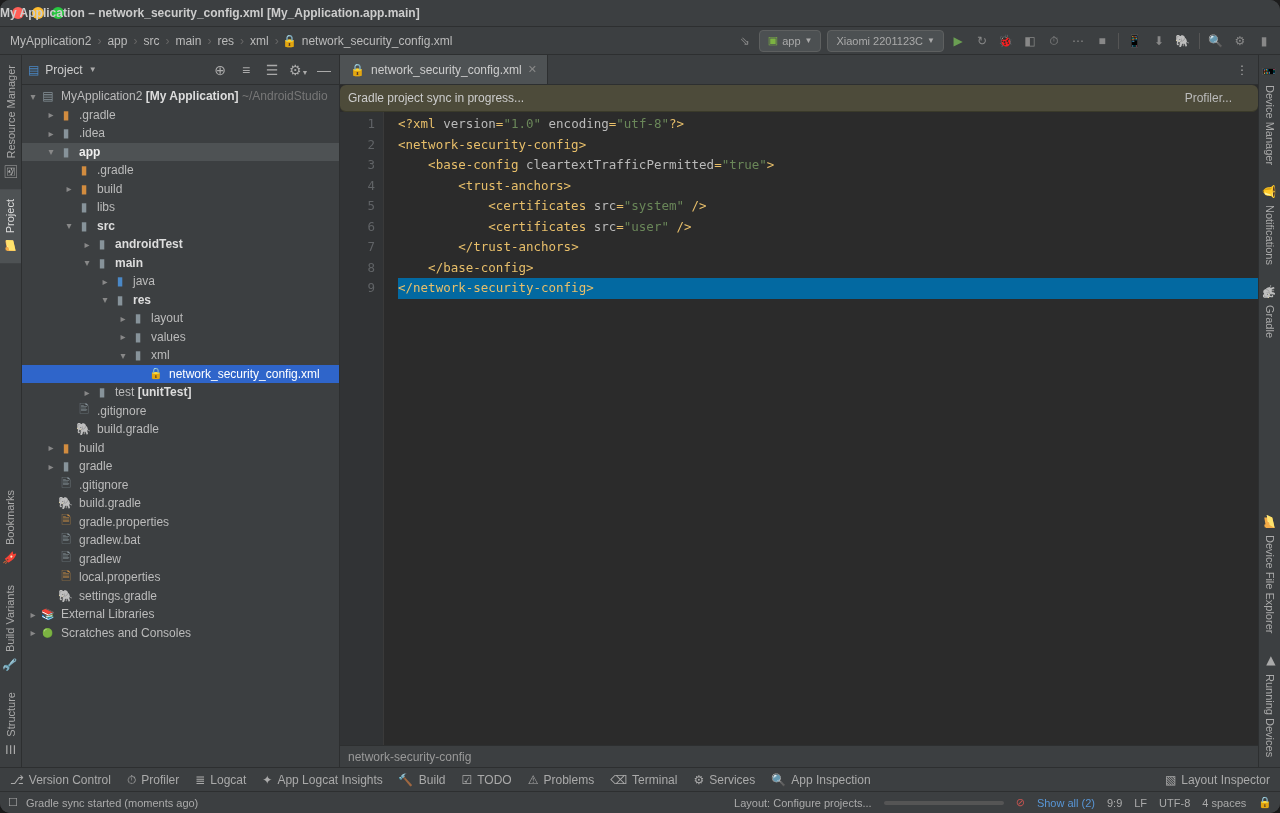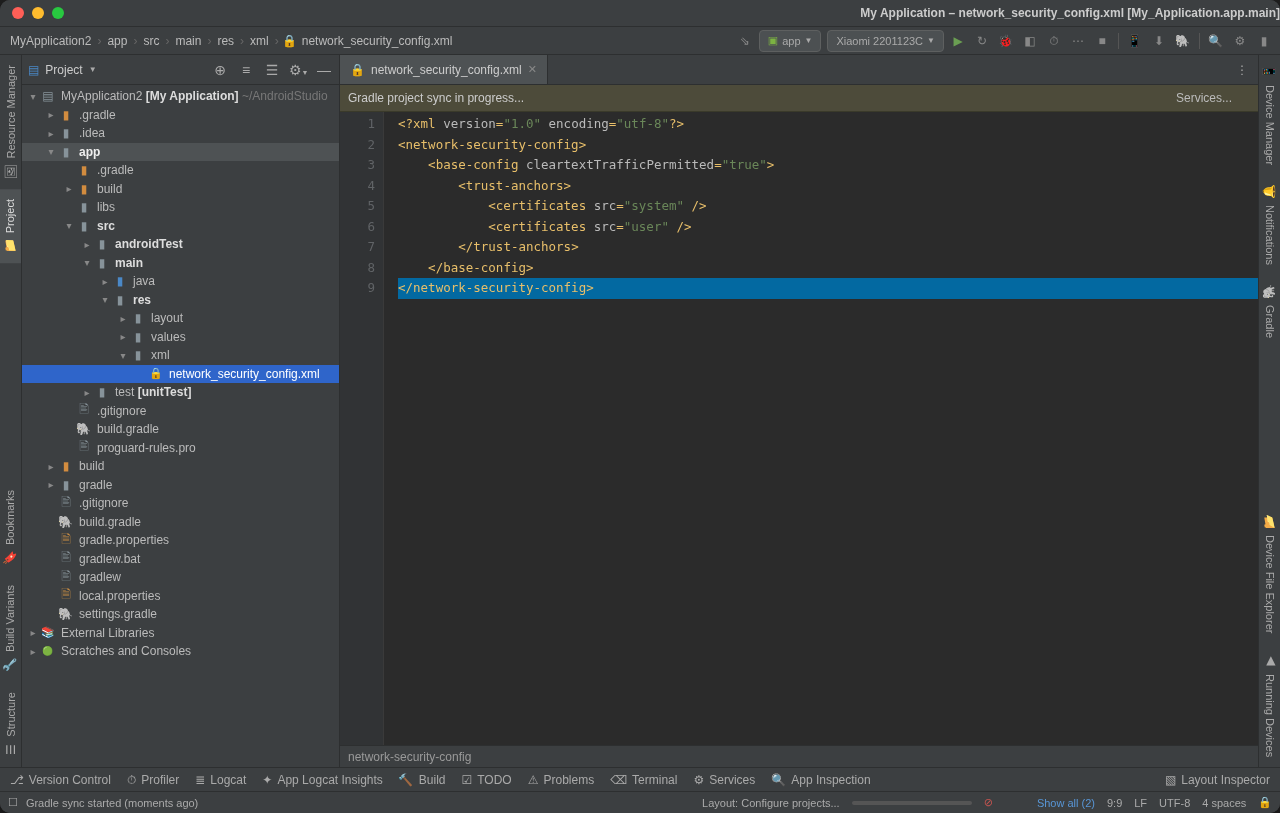--- a/index.html
+++ b/index.html
@@ -2,21 +2,21 @@
 <html><head>
 <meta charset="utf-8">
 <style>
 * { box-sizing: border-box; margin: 0; padding: 0; }
 html, body { width: 1280px; height: 813px; overflow: hidden; font-family: -apple-system, 'Segoe UI', sans-serif; font-size: 12px; background: #202020; color: #bbb; }
 .window { width: 100%; height: 100%; display: flex; flex-direction: column; background: #3c3f41; border-radius: 10px; overflow: hidden; box-shadow: 0 10px 40px rgba(0,0,0,.5); }
 .titlebar { height: 27px; background: #3c3f41; display: flex; align-items: center; position: relative; border-bottom: 1px solid #2d2f30; }
 .traffic { display: flex; gap: 8px; padding-left: 12px; }
 .tl { width: 12px; height: 12px; border-radius: 50%; }
 .tl.r { background: #ff5f57; } .tl.y { background: #febc2e; } .tl.g { background: #28c840; }
-.title { position: absolute; left: 0; right: 0; text-align: right; color: #ccc; font-weight: 600; font-size: 12px; pointer-events: none; }
+.title { position: absolute; left: 0; right: 0; text-align: left; color: #ccc; font-weight: 600; font-size: 12px; pointer-events: none; }
 .navbar { height: 28px; background: #3c3f41; display: flex; align-items: center; padding: 0 8px; gap: 6px; border-bottom: 1px solid #2d2f30; }
 .crumbs { display: flex; align-items: center; gap: 2px; flex: 1; }
 .crumb { color: #bbb; padding: 0 2px; }
 .crumb.sep { color: #666; }
 .dev-sel { display: flex; align-items: center; gap: 4px; background: #4c5052; border: 1px solid #5e6060; border-radius: 4px; padding: 2px 8px; color: #aaa; font-size: 11px; height: 22px; }
 .dev-sel.app { background: #4c5052; }
 .tri { font-size: 8px; color: #aaa; }
 .tb-icons { display: flex; gap: 8px; align-items: center; }
 .tb-ico { width: 16px; height: 16px; color: #888; display: flex; align-items: center; justify-content: center; }
 .body { flex: 1; display: flex; min-height: 0; }
@@ -54,39 +54,39 @@
 .xml-i::before { content: "🔒"; font-size: 11px; }
 .mod-i::before { content: "▤"; color: #87939a; font-size: 12px; }
 .lib-i::before { content: "📚"; font-size: 11px; }
 .scr-i::before { content: "🟢"; font-size: 9px; }
 
 .editor { flex: 1; display: flex; flex-direction: column; background: #2b2b2b; min-width: 0; }
 .tabs { height: 30px; background: #3c3f41; border-bottom: 1px solid #2d2f30; display: flex; align-items: stretch; }
 .tab { display: flex; align-items: center; gap: 6px; padding: 0 10px; background: #4e5254; color: #ccc; font-size: 12px; border-right: 1px solid #2d2f30; }
 .tab .x { color: #888; font-size: 11px; }
 .tabs .more { margin-left: auto; padding: 0 10px; color: #aaa; display: flex; align-items: center; }
-.banner { background: #4d4b3a; color: #ccc; padding: 6px 8px; font-size: 12px; border-bottom: 1px solid #3a3a2a; display: flex; }
+.banner { background: #4d4b3a; color: #ccc; padding: 6px 8px; font-size: 12px; border-bottom: 1px solid #3a3a2a; display: flex; border-radius: 6px; }
 .banner .idx { margin-left: auto; color: #bbb; padding-right: 18px; }
 .code { flex: 1; display: flex; font-family: 'Menlo','Consolas',monospace; font-size: 12.5px; line-height: 20.5px; position: relative; }
 .gutter { width: 44px; background: #313335; color: #606366; text-align: right; padding: 2px 8px 0 0; border-right: 1px solid #3a3a3a; }
 .foldcol { width: 10px; background: #2b2b2b; }
 .src { flex: 1; padding: 2px 0 0 4px; color: #a9b7c6; white-space: pre; }
 .src .t-tag { color: #e8bf6a; }
 .src .t-attr { color: #bababa; }
 .src .t-str { color: #6a8759; }
 .src .t-br { color: #e8bf6a; }
 .src .caret-line { background: #0369a1; display: inline-block; min-width: 100%; }
 .crumbbar { height: 22px; background: #3c3f41; color: #999; padding: 0 8px; display: flex; align-items: center; border-top: 1px solid #2d2f30; }
 
 .bottombar { height: 24px; background: #3c3f41; border-top: 1px solid #2d2f30; display: flex; align-items: center; gap: 16px; padding: 0 10px; font-size: 12px; color: #aaa; }
 .bb-item { display: flex; align-items: center; gap: 5px; }
 .statusbar { height: 22px; background: #3c3f41; border-top: 1px solid #2d2f30; display: flex; align-items: center; padding: 0 8px; font-size: 11px; color: #aaa; gap: 12px; }
 .st-left { flex: 1; display: flex; align-items: center; gap: 8px; }
 .progress { width: 120px; height: 4px; background: #555; border-radius: 2px; }
-.link { color: #5896d6; margin-left: 32px; }
+.link { color: #5896d6; }
 </style>
 </head>
 <body>
 
 <div class="window">
 
   <div class="titlebar">
     <div class="traffic">
       <div class="tl r"></div>
       <div class="tl y"></div>
@@ -270,25 +270,20 @@
         <div class="tn" style="padding-left:40px">
             <span class="arw"></span>
             <span class="ico file"></span>
             <span class="lbl">.gitignore</span>
           </div>
         <div class="tn" style="padding-left:40px">
             <span class="arw"></span>
             <span class="ico" style="color:#7a8288">🐘</span>
             <span class="lbl">build.gradle</span>
           </div>
-        <div class="tn" style="padding-left:40px">
-            <span class="arw"></span>
-            <span class="ico file"></span>
-            <span class="lbl">proguard-rules.pro</span>
-          </div>
         <div class="tn" style="padding-left:22px">
             <span class="arw">▸</span>
             <span class="ico folder-o"></span>
             <span class="lbl">build</span>
           </div>
         <div class="tn" style="padding-left:22px">
             <span class="arw">▸</span>
             <span class="ico folder-g"></span>
             <span class="lbl">gradle</span>
           </div>
@@ -344,21 +339,21 @@
       <div class="tabs">
         <div class="tab">
             <span style="color:#d28c3f">🔒</span>
             <span>network_security_config.xml</span>
             <span class="x">✕</span>
           </div>
         <div class="more">⋮</div>
       </div>
       <div class="banner">
         <span>Gradle project sync in progress...</span>
-        <span class="idx">Services...</span>
+        <span class="idx">Profiler...</span>
       </div>
       <div class="code">
         <div class="gutter">
           <div>1</div>
             <div>2</div>
             <div>3</div>
           <div>4</div>
             <div>5</div>
             <div>6</div>
           <div>7</div>

